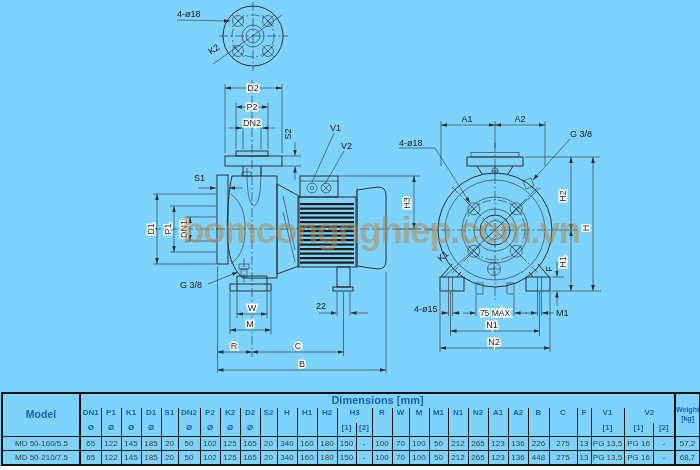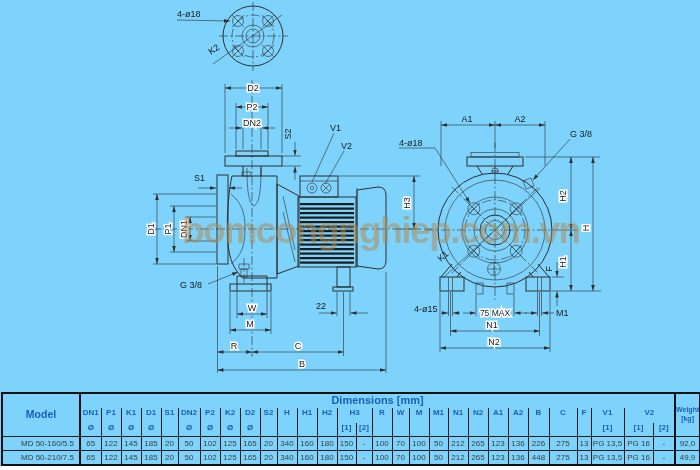--- a/index.html
+++ b/index.html
@@ -20,21 +20,21 @@
   #spec th,#spec td{border-left:1px solid #1c1c1c;padding:0;text-align:center;overflow:hidden;
         white-space:nowrap;vertical-align:top;}
   #spec thead th{color:#1d5fb4;font-weight:bold;font-size:8px;line-height:1.25;}
   #spec .dimhdr{font-size:11px;height:12px;vertical-align:middle;}
   #spec .modelhdr{font-size:10.5px;vertical-align:middle;}
   #spec .wthdr{font-size:7px;vertical-align:middle;border-left:2px solid #111;}
   #spec .r2{height:15px;}
   #spec .r3 th{height:13px;}
   #spec tbody td{color:#3d3d3d;font-size:8px;height:13px;line-height:13px;
         border-top:1px solid #1c1c1c;vertical-align:middle;}
-  #spec tbody td.model{text-align:left;padding-left:18px;border-right:2px solid #111;}
+  #spec tbody td.model{text-align:left;padding-left:12px;border-right:2px solid #111;}
   #spec tbody td.weight{border-left:2px solid #111;}
   #spec th.modelhdr{border-right:2px solid #111;margin-top:8px;}
 </style>
 </head>
 <body>
 
 <div id="page">
 
 <svg id="drawing" width="700" height="392" viewBox="0 0 700 392">
   <defs>
@@ -435,21 +435,21 @@
           <td>212</td>
           <td>265</td>
           <td>123</td>
           <td>136</td>
           <td>226</td>
           <td>275</td>
           <td>13</td>
           <td>PG 13,5</td>
           <td>PG 16</td>
           <td>-</td>
-          <td class="weight">92,0</td>
+          <td class="weight">57,2</td>
         </tr>
         <tr>
           <td class="model">MD 50-210/7.5</td>
           <td>65</td>
           <td>122</td>
           <td>145</td>
           <td>185</td>
           <td>20</td>
           <td>50</td>
           <td>102</td>
@@ -468,18 +468,18 @@
           <td>212</td>
           <td>265</td>
           <td>123</td>
           <td>136</td>
           <td>448</td>
           <td>275</td>
           <td>13</td>
           <td>PG 13,5</td>
           <td>PG 16</td>
           <td>-</td>
-          <td class="weight">49,9</td>
+          <td class="weight">68,7</td>
         </tr>
       </tbody>
 </table>
 
 </div>
 
 </body></html>

